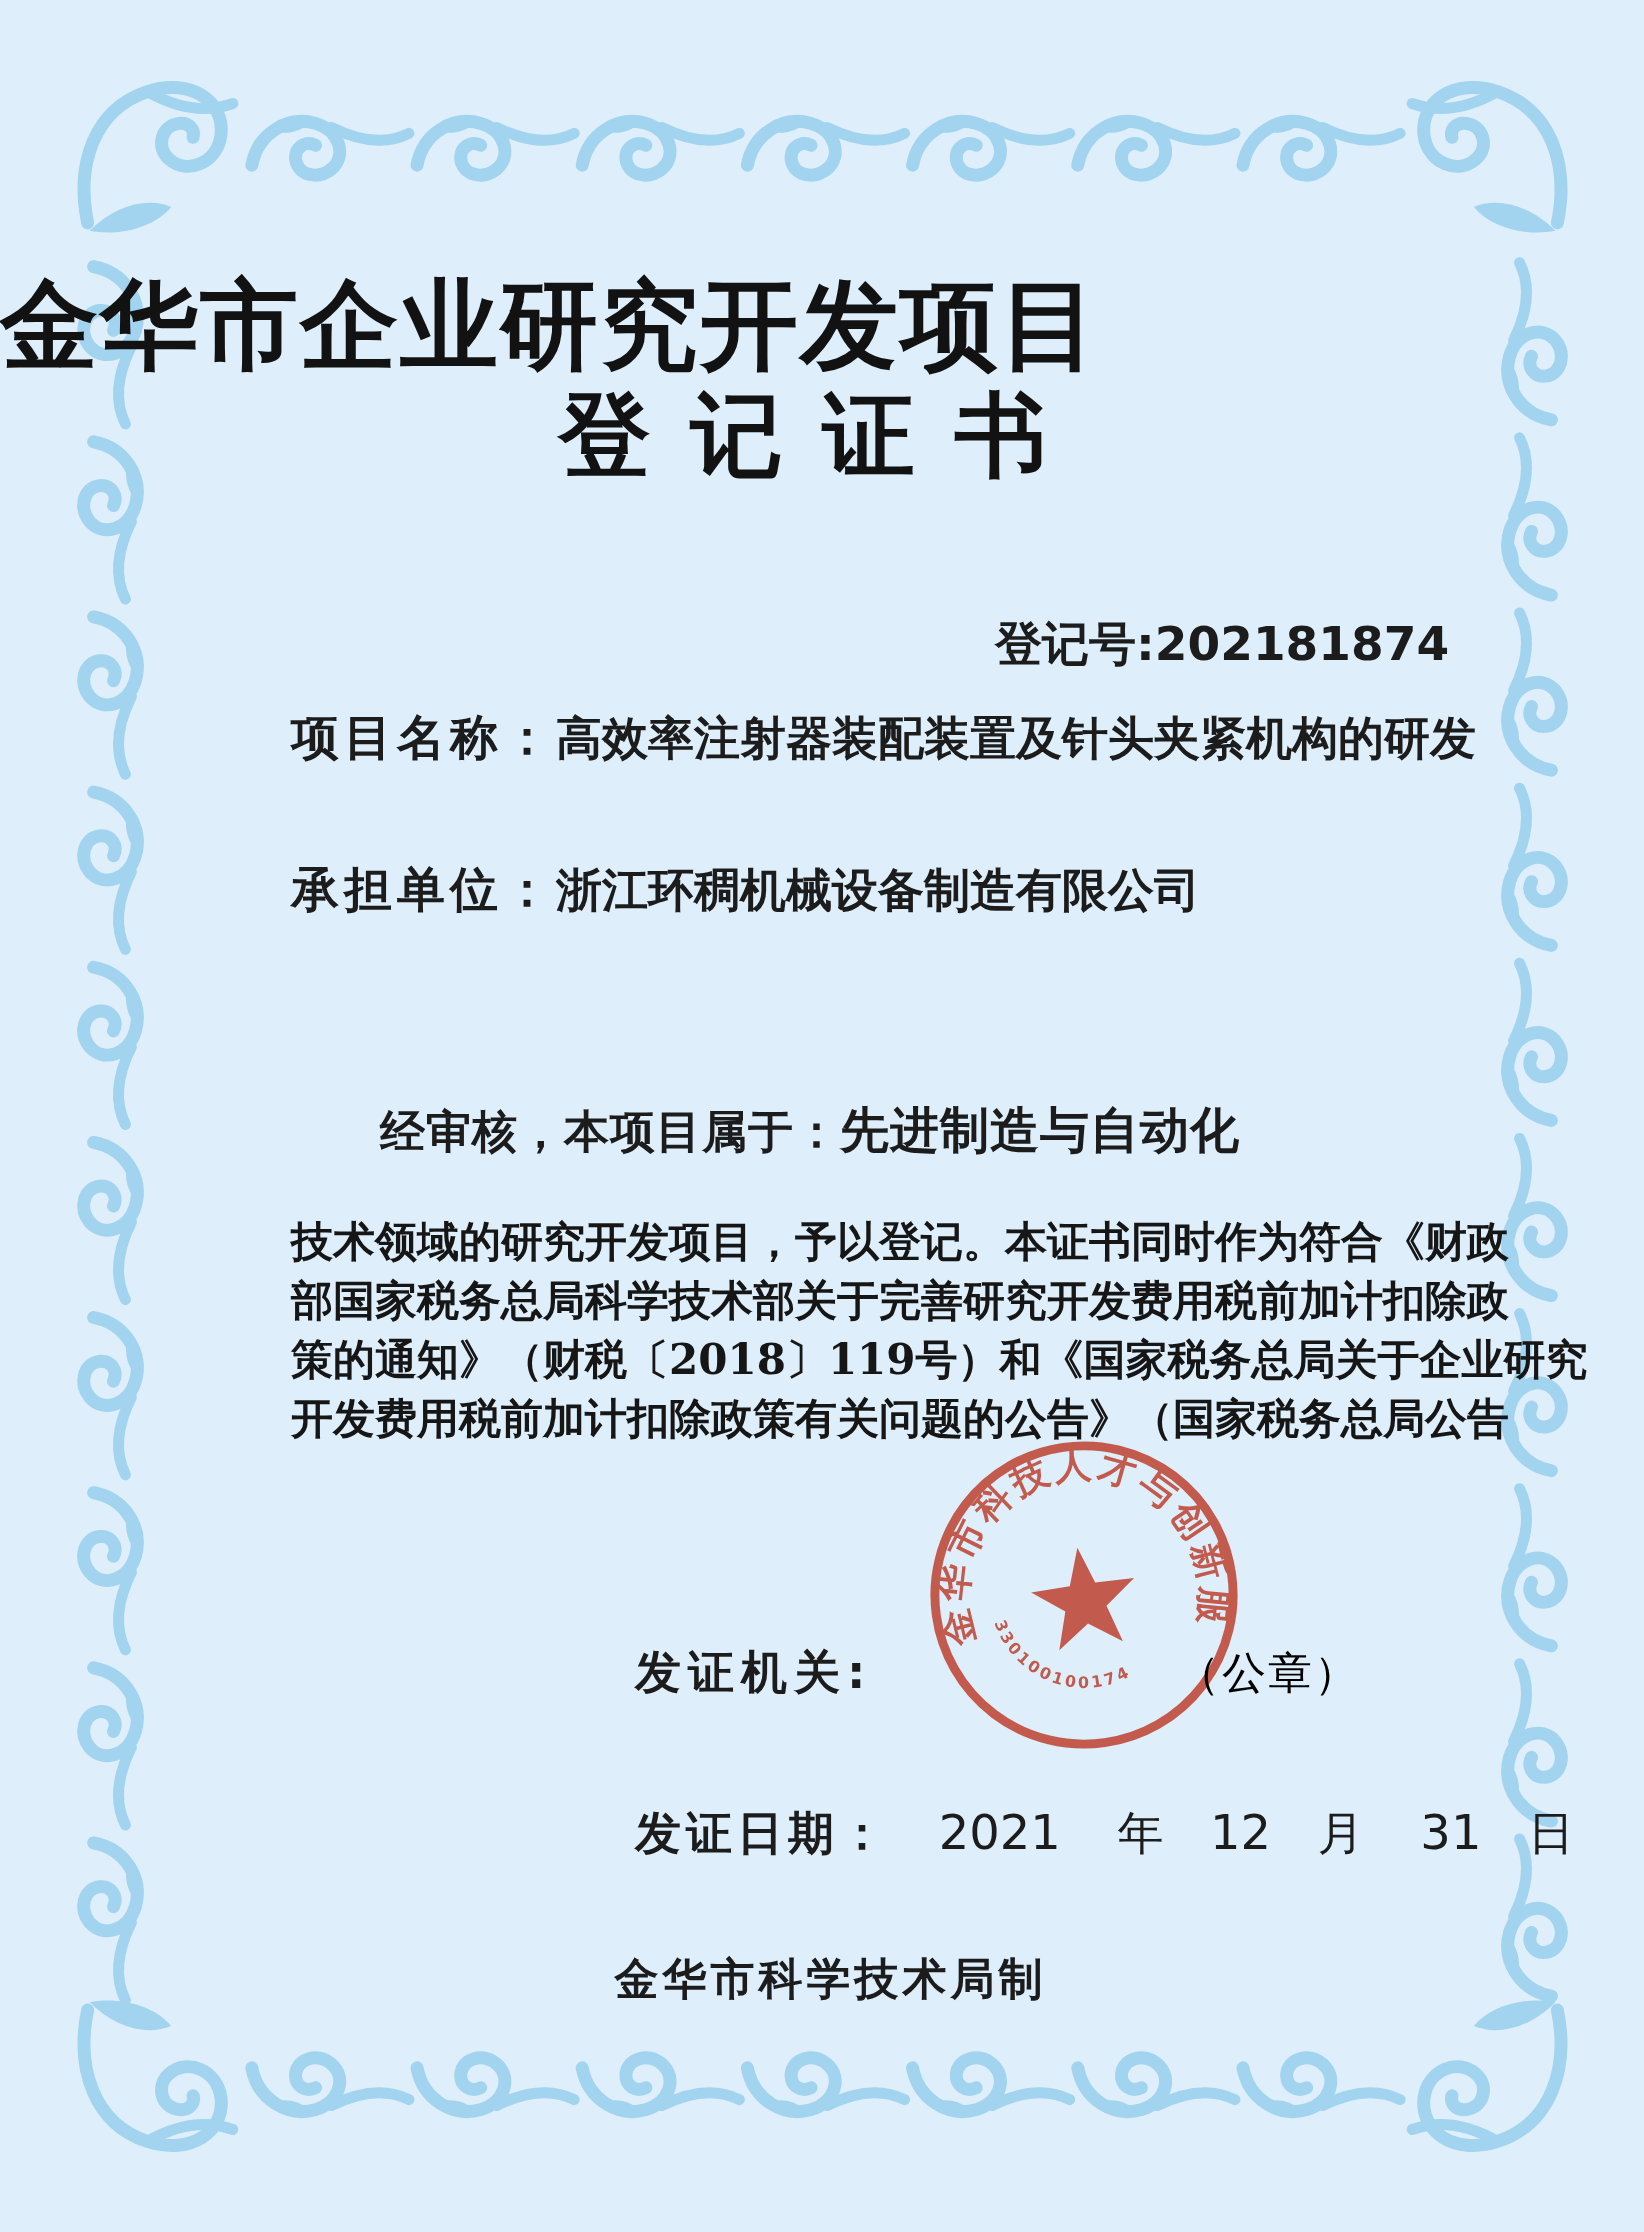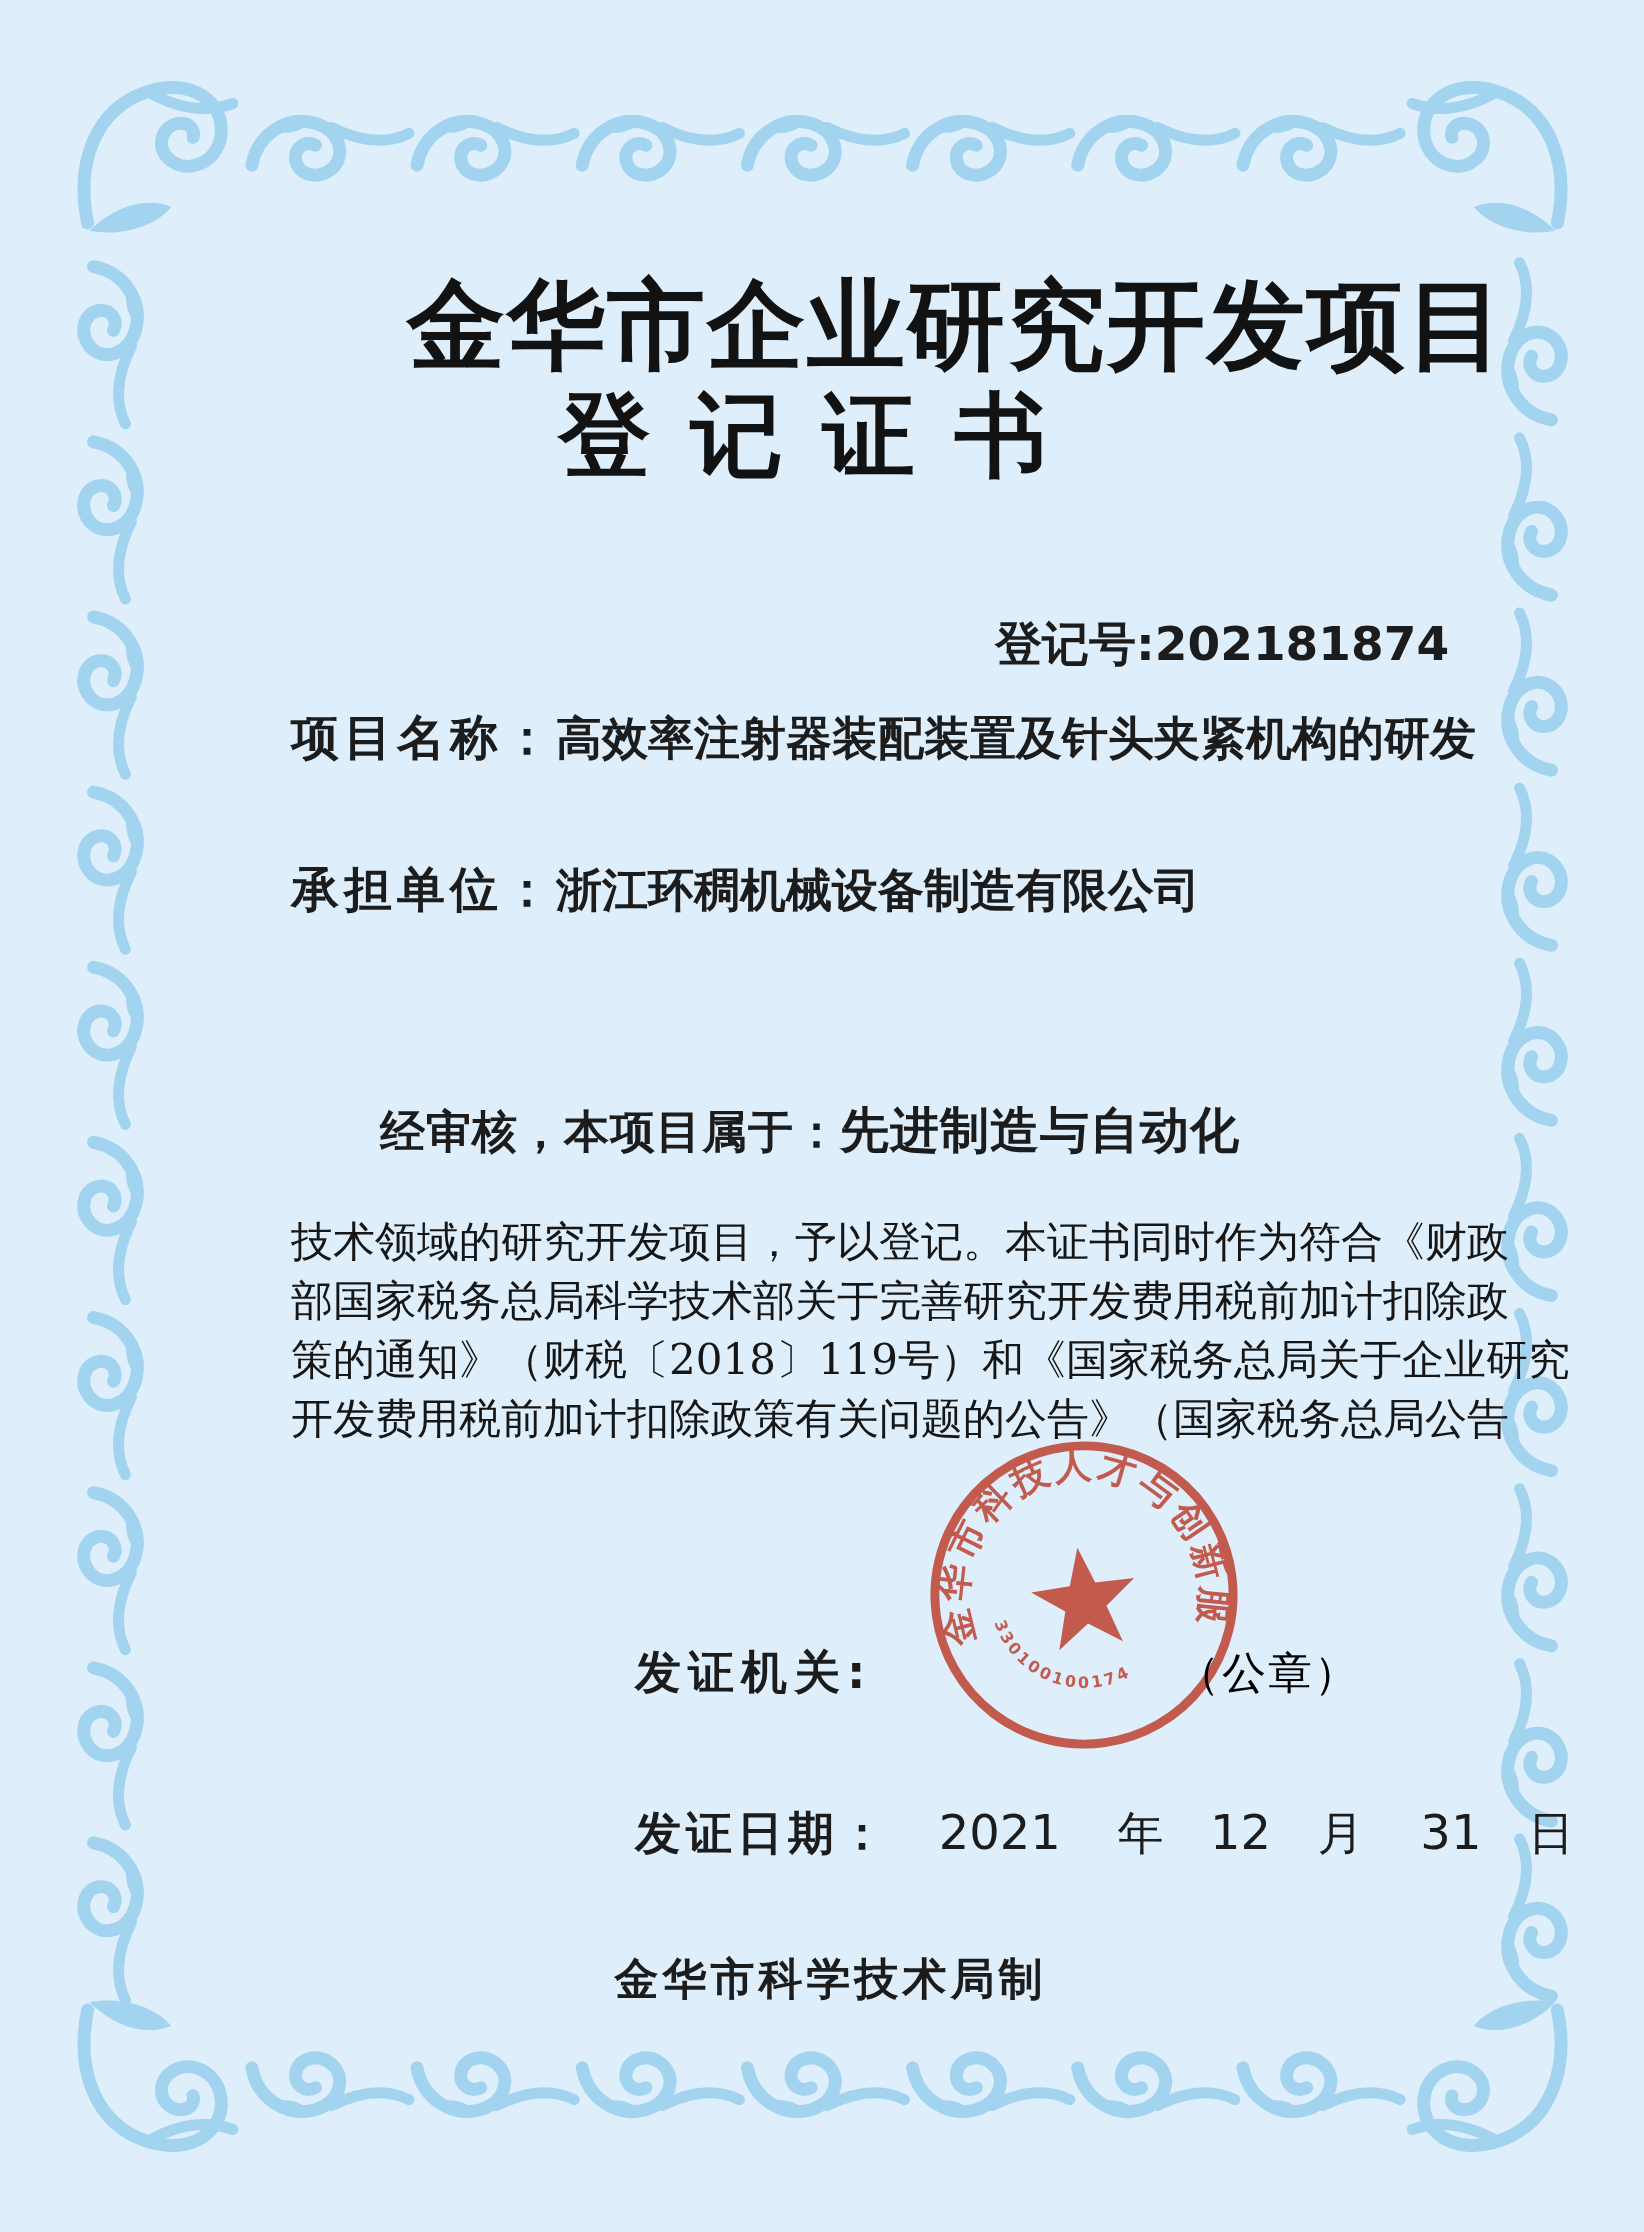--- a/index.html
+++ b/index.html
@@ -13,21 +13,21 @@
   }
   .border-svg{position:absolute;left:0;top:0;width:1645px;height:2233px;}
   .m{fill:none;stroke:#a2d3ef;stroke-width:13;stroke-linecap:round;stroke-linejoin:round;}
   .m2{fill:none;stroke:#a2d3ef;stroke-width:11;stroke-linecap:round;}
   .mf{fill:#a2d3ef;stroke:none;}
 
   .abs{position:absolute;white-space:nowrap;}
   .sans{font-family:"DejaVu Sans","Liberation Sans",sans-serif;}
 
   .title1{
-    top:261px;left:0;width:1507px;text-align:right;
+    top:261px;left:0;width:1507px;text-align:left;
     font-size:98px;font-weight:700;letter-spacing:2px;color:#121212;
   }
   .title2{
     top:374px;left:0;width:1645px;text-align:center;
     font-size:92px;font-weight:700;letter-spacing:40px;
     box-sizing:border-box;color:#121212;
   }
   .regline{top:613px;left:995px;font-size:47px;font-weight:600;}
   .regline .sans{font-weight:600;}
 
@@ -35,21 +35,21 @@
   .lbl{font-weight:700;font-size:48px;letter-spacing:5px;}
   .val{font-family:"DejaVu Sans","Liberation Sans",sans-serif;font-weight:700;font-size:46px;}
   .line-project{top:706px;}
   .line-undertaker{top:858px;}
 
   .line-review{top:1098px;left:380px;}
   .line-review .lbl{font-size:45px;letter-spacing:1px;}
   .line-review .val{font-size:49px;letter-spacing:1px;}
 
   .para{top:1212px;left:291px;width:1174px;font-size:42px;line-height:59px;color:#161616;}
-  .para .pline{white-space:nowrap;}
+  .para .pline{white-space:nowrap;font-weight:bold;}
 
   .issuer{top:1642px;left:635px;font-size:46px;font-weight:700;letter-spacing:7px;}
   .seal-note{top:1644px;left:1176px;font-size:44px;letter-spacing:2px;color:#000;font-weight:400;}
 
   .seal{
     position:absolute;left:920px;top:1431px;width:328px;height:328px;
     opacity:.9;mix-blend-mode:multiply;transform:rotate(-8deg);
   }
   .seal-stroke{fill:none;stroke:#dd4f3c;stroke-width:9px;}
   .seal-fill{fill:#dd4f3c;}

